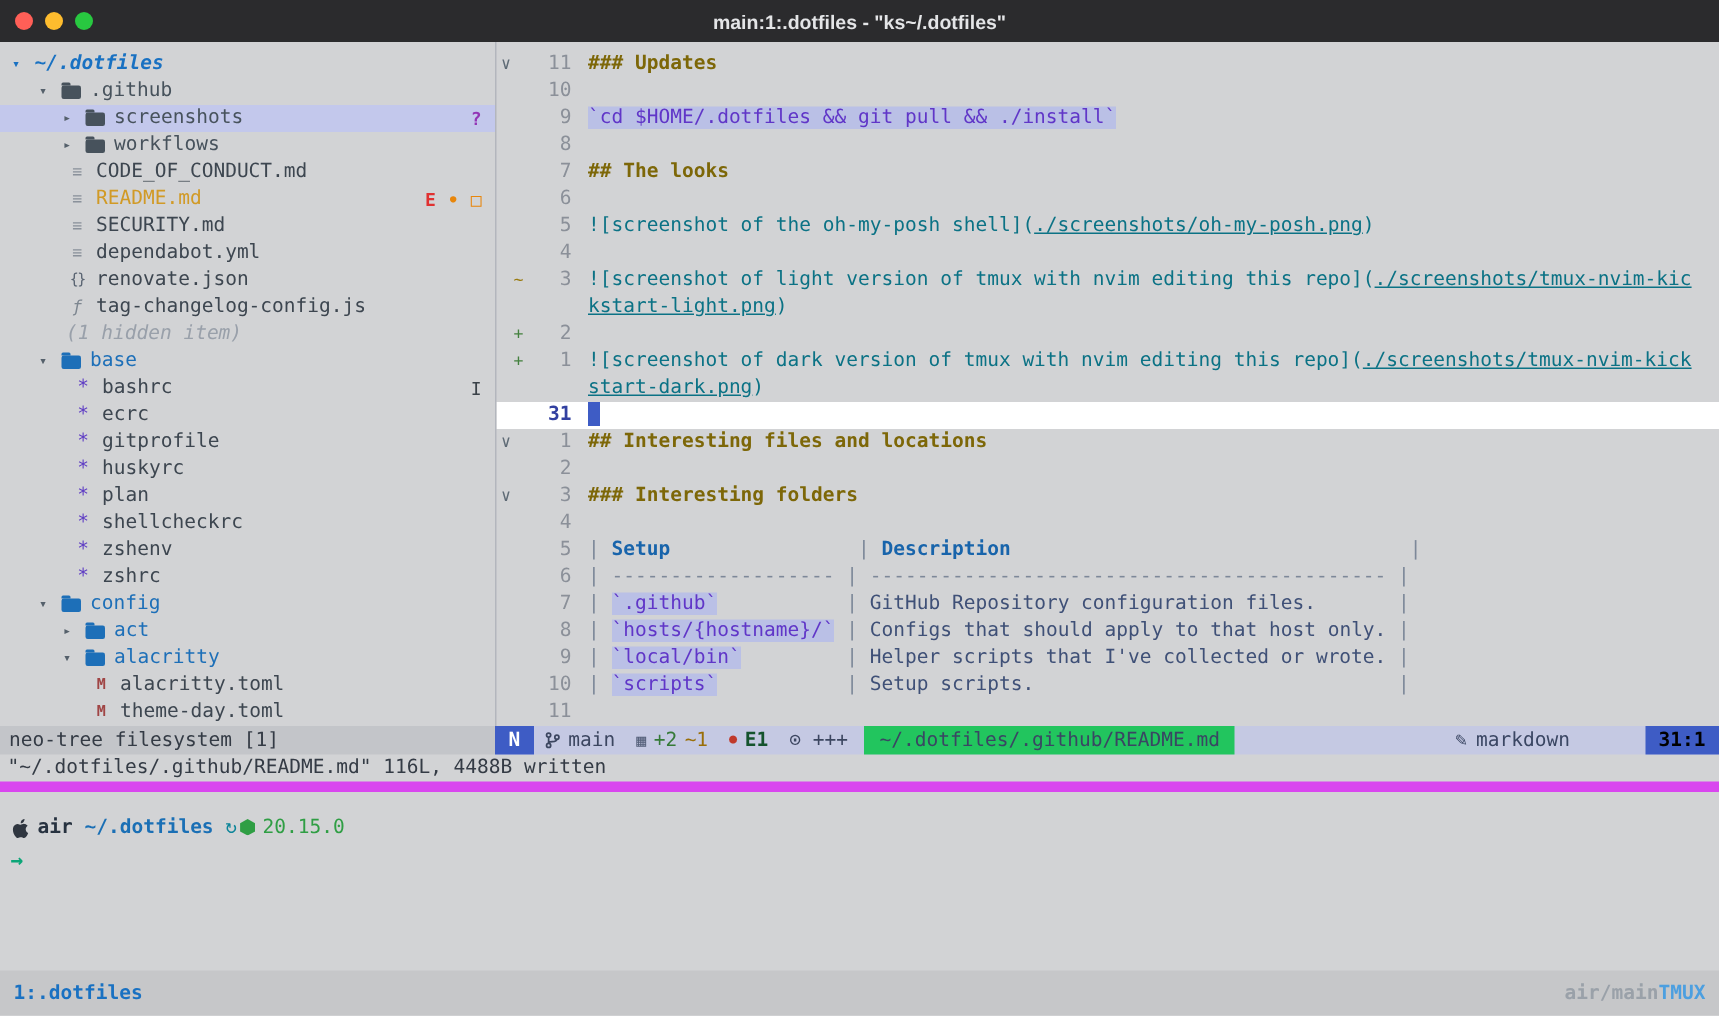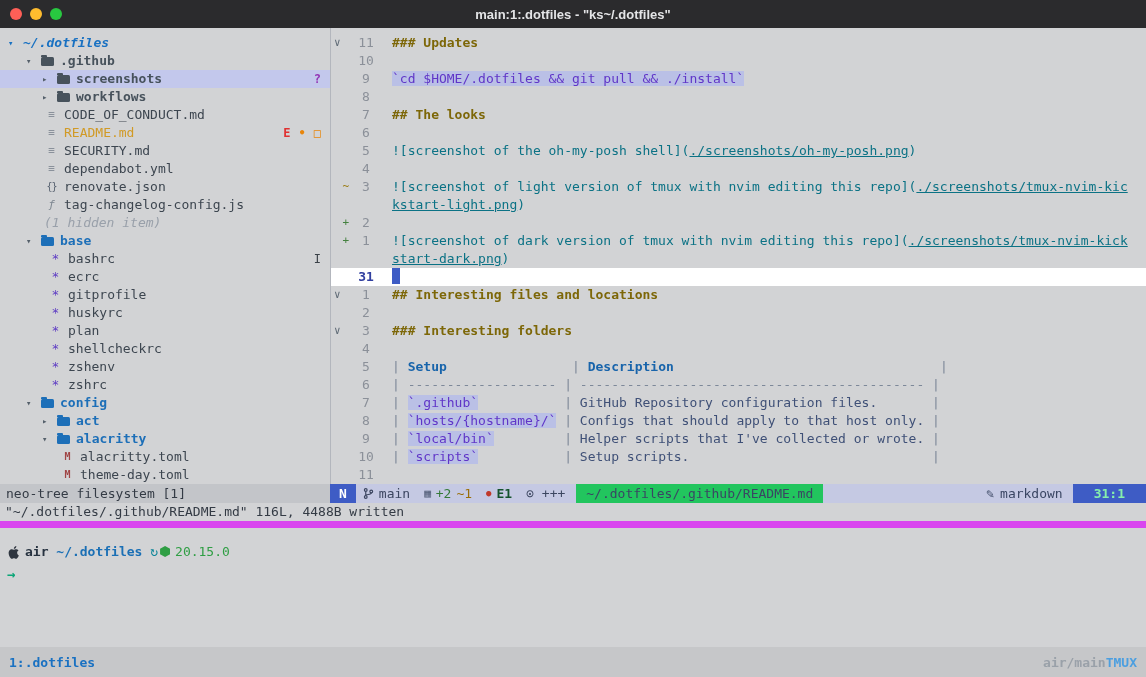--- a/index.html
+++ b/index.html
@@ -23,41 +23,41 @@
   .tree-row { height:18px; line-height:18px; display:flex; align-items:center; position:relative;
               font-size:13px; color:#3d4650; width:100%; }
   .tree-row.selected { background:#c3c8ec; }
   .chev { width:15px; font-size:9px; color:#55606b; flex:none; }
   .t-root .chev { color:#1971c2; }
   .folder-icon { width:13px; height:9px; background-color:currentColor; border-radius:1.5px;
                  position:relative; margin-right:6px; flex:none; color:#1d6fb8; }
   .folder-icon::before { content:""; position:absolute; top:-2px; left:0; width:6px; height:2px;
                  background-color:currentColor; border-radius:1px 1px 0 0; }
   .tree-row.dim, .tree-row.dim .folder-icon { color:#47525c; }
-  .t-dir .tlabel { color:#1d6fb8;font-weight:bold; }
+  .t-dir .tlabel { color:#1d6fb8; }
   .tree-row.dim .tlabel { color:#47525c; }
   .t-root .tlabel { color:#1971c2; font-weight:bold; font-style:italic; }
   .ficon { width:15px; margin-right:5px; text-align:center; color:#8a919b; font-size:11px; flex:none; }
   .ficon.json { font-size:10px; letter-spacing:-1px; color:#5a6472; }
   .ficon.js { color:#7d8690; font-style:italic; }
   .ficon.sh { color:#5f3dc4; font-size:13px; }
   .ficon.toml { color:#a04545; font-size:10px; font-weight:bold; }
   .tree-row.orange .tlabel { color:#d19a26; }
   .t-note .tlabel { color:#99a0aa; font-style:italic; }
   .markers { position:absolute; right:9px; display:flex; gap:8px; font-weight:bold; font-size:12px; }
   .m-purple { color:#9336b5; } .m-red { color:#e03131; } .m-orange { color:#e8860b; }
   .m-dark { color:#3a4148; font-weight:normal; }
 
   
   .erow { height:18px; line-height:18px; display:flex; white-space:pre; font-size:13px; width:100%; }
   .erow.cur { background:#ffffff; }
   .gmark { width:20px; padding-left:3px; color:#5f6b76; font-size:11px; flex:none; }
   .gmark.add { color:#44813f; text-align:right; padding-right:2px; }
   .gmark.chg { color:#9a7b10; text-align:right; padding-right:2px; }
-  .gnum { width:30px; text-align:center; color:#8b9099; flex:none; }
+  .gnum { width:30px; text-align:right; color:#8b9099; flex:none; }
   .gnum.curnum { color:#3240a0; font-weight:bold; }
   .etext { margin-left:11px; color:#383f4a; }
   .s-h   { color:#7d6708; font-weight:bold; }
   .s-md  { color:#0b7285; }
   .s-url { color:#0b7285; text-decoration:underline; }
   .s-code{ color:#6036c8; background:#bac0e6; }
   .s-pipe, .s-dash { color:#7d8899; }
   .s-th  { color:#1864ab; font-weight:bold; }
   .s-txt { color:#3f5077; }
   .cursor-block { display:inline-block; width:8px; height:16px; background:#3e5cc5; vertical-align:-3px; }
@@ -67,21 +67,21 @@
   .sb-neotree { width:330px; flex:none; background:#c3c5c9; color:#343b45; padding-left:6px; line-height:19px; }
   .sb-nvim { flex:1; background:#c5c9e3; color:#3c4660; display:flex; align-items:center; line-height:19px; }
   .mode-badge { background:#3e5cc5; color:#fff; font-weight:bold; padding:0 9px; }
   .sl-seg { padding:0 7px; display:flex; align-items:center; gap:5px; }
   .diff-add { color:#357a38; } .diff-chg { color:#9a6e08; }
   .diag-dot { color:#c0392b; font-size:9px; } .diag-txt { color:#14532d; font-weight:700; }
   .sl-icon { font-size:11px; color:#55607a; }
   .file-seg { background:#22c55e; padding:0 10px; margin-left:4px; color:#3a4663; height:19px; }
   .sl-right { margin-left:auto; display:flex; align-items:center; }
   .ft-seg { padding:0 10px; display:flex; gap:6px; align-items:center; color:#3a4663; }
-  .pos-badge { background:#3e5cc5; color:#86efac; font-weight:bold; padding:0 21px; }
+  .pos-badge { background:#3e5cc5; color:#000000; font-weight:bold; padding:0 9px;margin-left:40px; }
 
   .msgline { position:absolute; top:503px; left:5px; height:18px; line-height:18px;
              color:#343b45; font-size:13px; white-space:pre; }
 
   
   .shellpane { position:absolute; top:521px; left:0; right:0; height:126px; border-top:7px solid #d946ef; }
   .promptline { position:absolute; top:16px; left:7px; display:flex; align-items:center; font-size:13px; white-space:pre; }
   .p-host { color:#273240; font-weight:bold; }
   .p-path { color:#1a6fb5; font-weight:bold; }
   .p-sync { color:#0c8599; }

